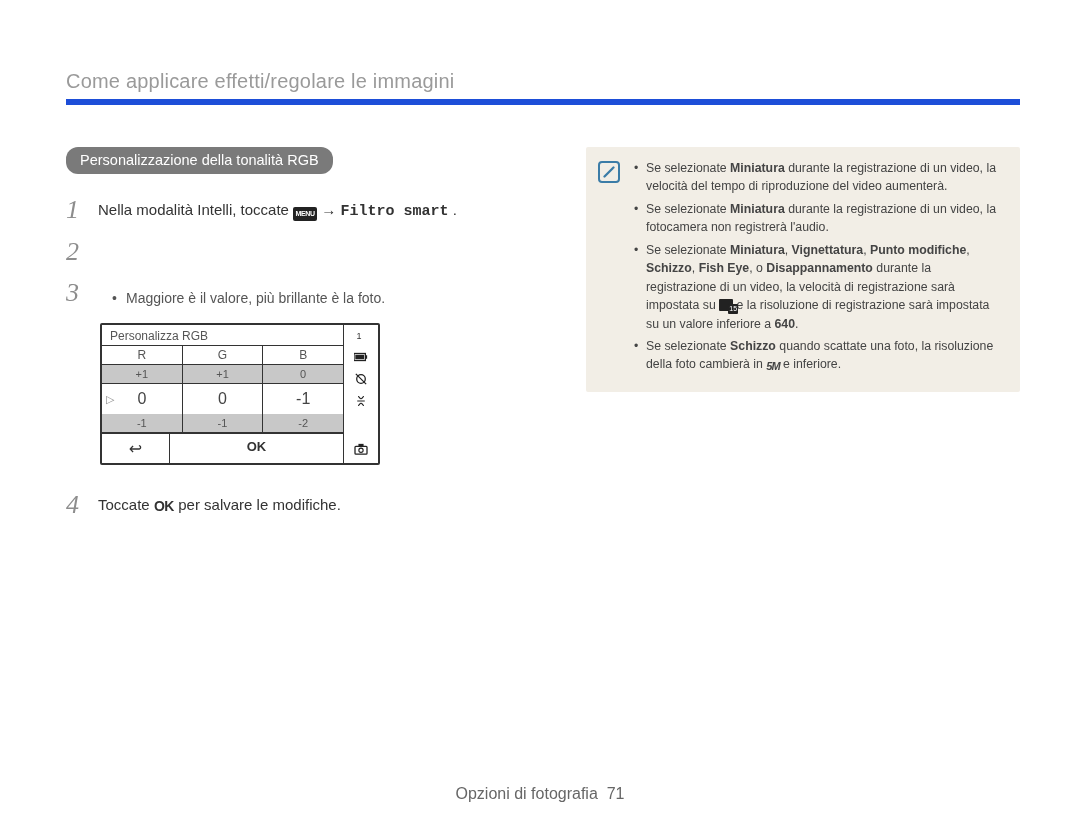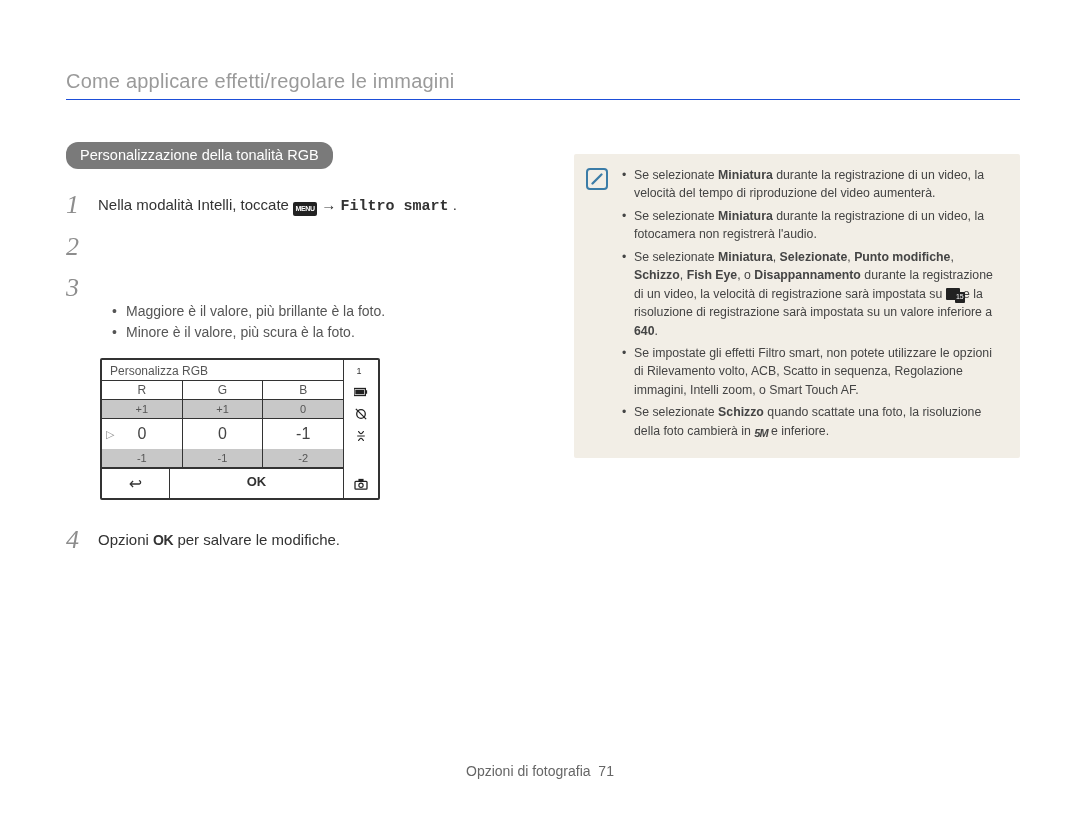--- a/index.html
+++ b/index.html
@@ -9,31 +9,31 @@
       background: #fff;
       font-family: Arial, Helvetica, sans-serif;
       color: #333;
       position: relative;
       padding: 70px 60px 0 66px;
     }
     .page-header {
       font-size: 20px;
       font-weight: 300;
       color: #9a9a9a;
-      border-bottom: 1px solid #1d4ed8;
+      border-bottom: 6px solid #1d4ed8;
       padding-bottom: 6px;
       margin-bottom: 42px;
       letter-spacing: 0.2px;
     }
     .layout {
       display: flex;
-      gap: 28px;
+      gap: 40px;
     }
     .col-left { width: 480px; }
-    .col-right { flex: 1; margin-top: 12px; }
+    .col-right { flex: 1; }
     .section-pill {
       display: inline-block;
       background: #7a7a7a;
       color: #fff;
       font-size: 14.5px;
       padding: 5px 14px 6px;
       border-radius: 12px;
       margin-bottom: 22px;
     }
     ol.steps { list-style: none; }
@@ -72,21 +72,21 @@
       letter-spacing: -0.3px;
       font-weight: 700;
     }
     .ok-chip {
       display: inline-block;
       font-weight: 700;
       font-size: 14px;
       vertical-align: -0.5px;
       letter-spacing: -0.4px;
     }
-    ul.dots { list-style: none; margin-top: 24px; }
+    ul.dots { list-style: none; margin-top: 6px; }
     ul.dots > li {
       font-size: 14px;
       color: #555;
       line-height: 1.55;
       padding-left: 28px;
       position: relative;
     }
     ul.dots > li::before {
       content: "•"; position: absolute; left: 14px; top: 0;
       font-size: 14px;
@@ -181,24 +181,24 @@
     .inline-ico.fps::after {
       content:"15"; color:#fff; font-size:7px; position:absolute; right:-5px; bottom:-3px;
       background:#222; padding:0 1px; border-radius:1px;
     }
     .inline-ico.mp {
       background:none; font-weight:700; font-size:11px; font-style:italic; letter-spacing:-1px;
       width:auto;
     }
     .footer {
       position: absolute;
-      bottom: 36px;
+      bottom: 12px;
       left: 0; right: 0;
       text-align: center;
-      font-size: 14px;
+      font-size: 16px;
       color: #666;
     }
     .footer .pg { }
   </style>
 </head>
 <body>
 
 <div class="page-header">Come applicare effetti/regolare le immagini</div>
 
 <div class="layout">
@@ -217,21 +217,20 @@
         </div>
       </li>
       <li>
         <div class="step-num">2</div>
       </li>
       <li>
         <div class="step-num">3</div>
         <div class="step-body">
           <ul class="dots" id="step3-bullets">
               <li>Maggiore è il valore, più brillante è la foto.</li>
-              <li>Minore è il valore, più scura è la foto.</li>
             </ul>
         </div>
       </li>
     </ol>
 
     
     <div class="device">
       <div class="device-inner">
         <div class="device-main">
           <div class="title-row">Personalizza RGB</div>
@@ -295,40 +294,39 @@
               <circle cx="8" cy="8.5" r="2.5" stroke="#222" fill="none" stroke-width="1.3"></circle>
             </svg>
         </div>
       </div>
     </div>
 
     <ol class="steps">
       <li>
         <div class="step-num">4</div>
         <div class="step-body">
-          <span>Opzioni </span>
+          <span>Toccate </span>
           <span class="ok-chip">OK</span>
           <span> per salvare le modifiche.</span>
         </div>
       </li>
     </ol>
   </div>
 
   <div class="col-right">
     <div class="notebox">
       <div class="ico">
         <svg viewBox="0 0 16 16">
             <path d="M2 14 L14 2" stroke="#3b7ca7" stroke-width="3" stroke-linecap="round" fill="none"></path>
           </svg>
       </div>
       <ul id="notes-list">
           <li>Se selezionate <b>Miniatura</b> durante la registrazione di un video, la velocità del tempo di riproduzione del video aumenterà.</li>
           <li>Se selezionate <b>Miniatura</b> durante la registrazione di un video, la fotocamera non registrerà l'audio.</li>
-          <li>Se selezionate <b>Miniatura</b>, <b>Selezionate</b>, <b>Punto modifiche</b>, <b>Schizzo</b>, <b>Fish Eye</b>, o <b>Disappannamento</b> durante la registrazione di un video, la velocità di registrazione sarà impostata su <span class="inline-ico fps"></span> e la risoluzione di registrazione sarà impostata su un valore inferiore a <b>640</b>.</li>
-          <li>Se impostate gli effetti Filtro smart, non potete utilizzare le opzioni di Rilevamento volto, ACB, Scatto in sequenza, Regolazione immagini, Intelli zoom, o Smart Touch AF.</li>
+          <li>Se selezionate <b>Miniatura</b>, <b>Vignettatura</b>, <b>Punto modifiche</b>, <b>Schizzo</b>, <b>Fish Eye</b>, o <b>Disappannamento</b> durante la registrazione di un video, la velocità di registrazione sarà impostata su <span class="inline-ico fps"></span> e la risoluzione di registrazione sarà impostata su un valore inferiore a <b>640</b>.</li>
           <li>Se selezionate <b>Schizzo</b> quando scattate una foto, la risoluzione della foto cambierà in <span class="inline-ico mp">5M</span> e inferiore.</li>
         </ul>
     </div>
   </div>
 </div>
 
 <div class="footer">
   <span>Opzioni di fotografia</span>
   &nbsp;<span class="pg">71</span>
 </div>

